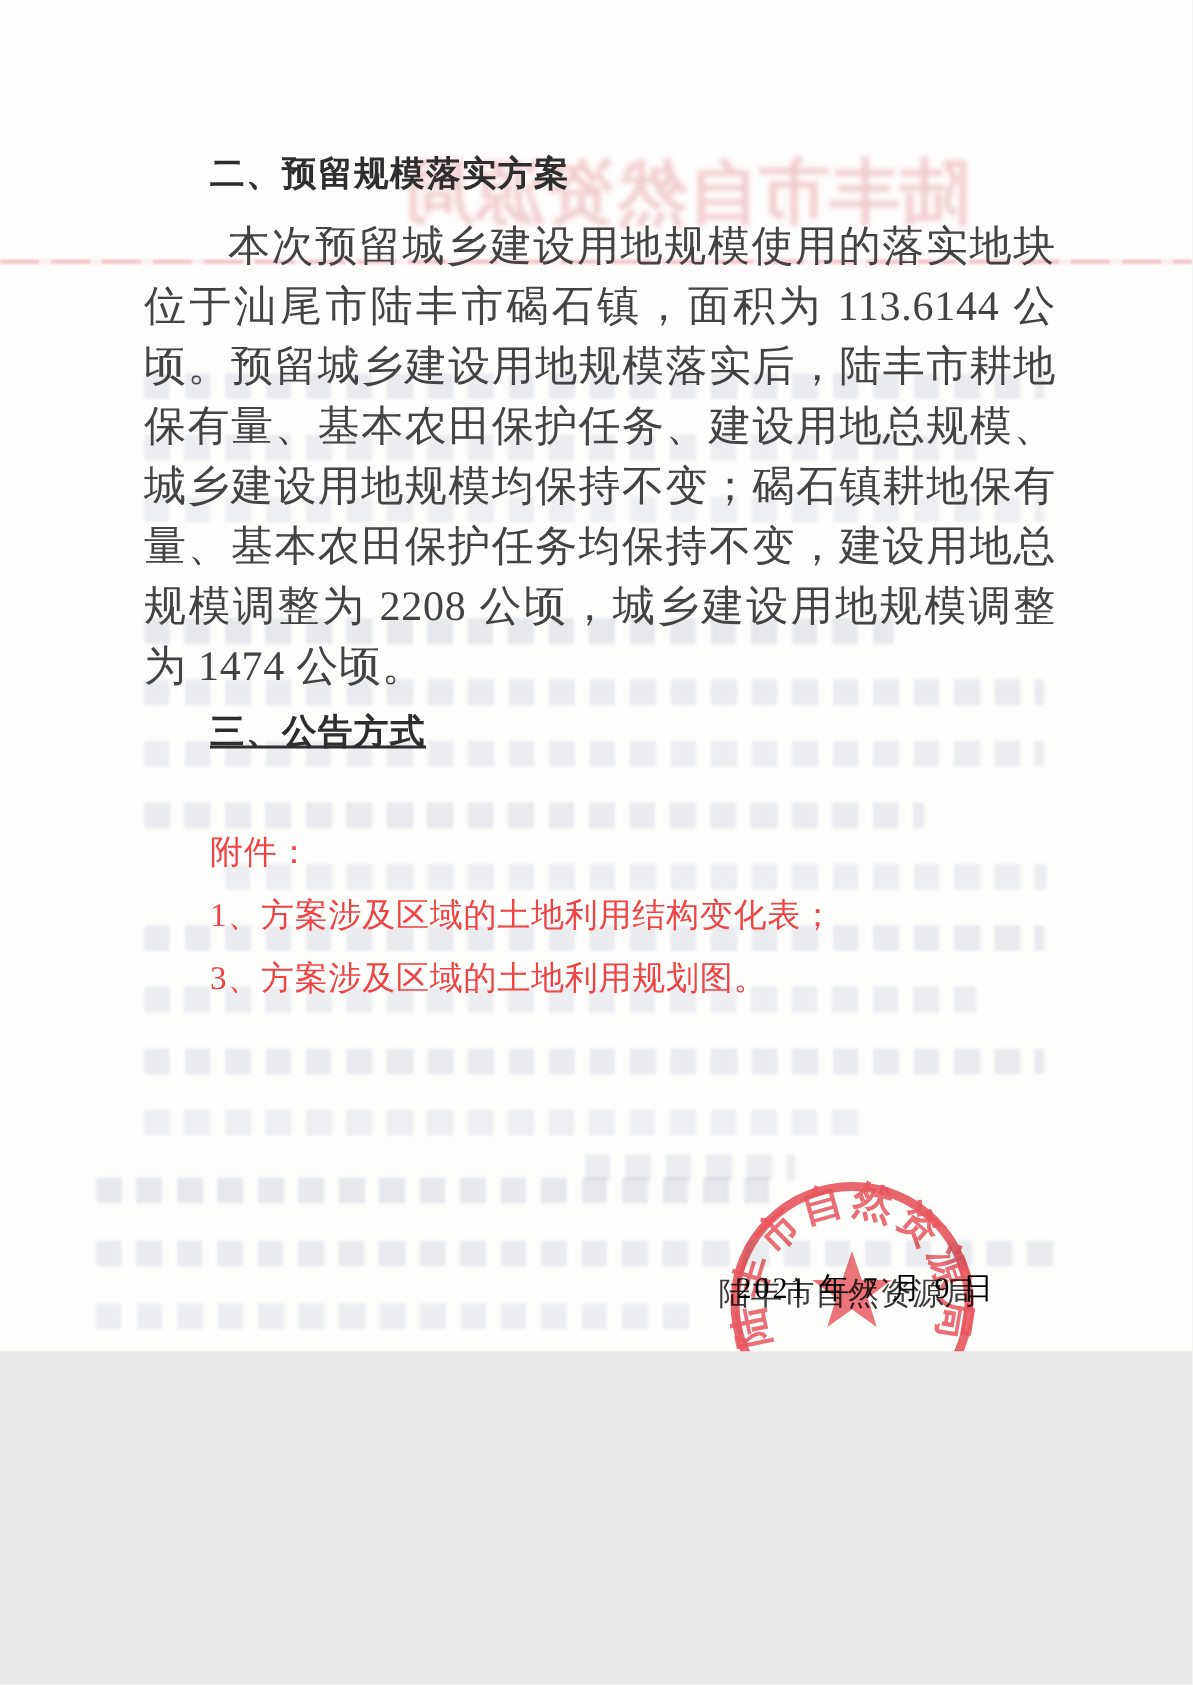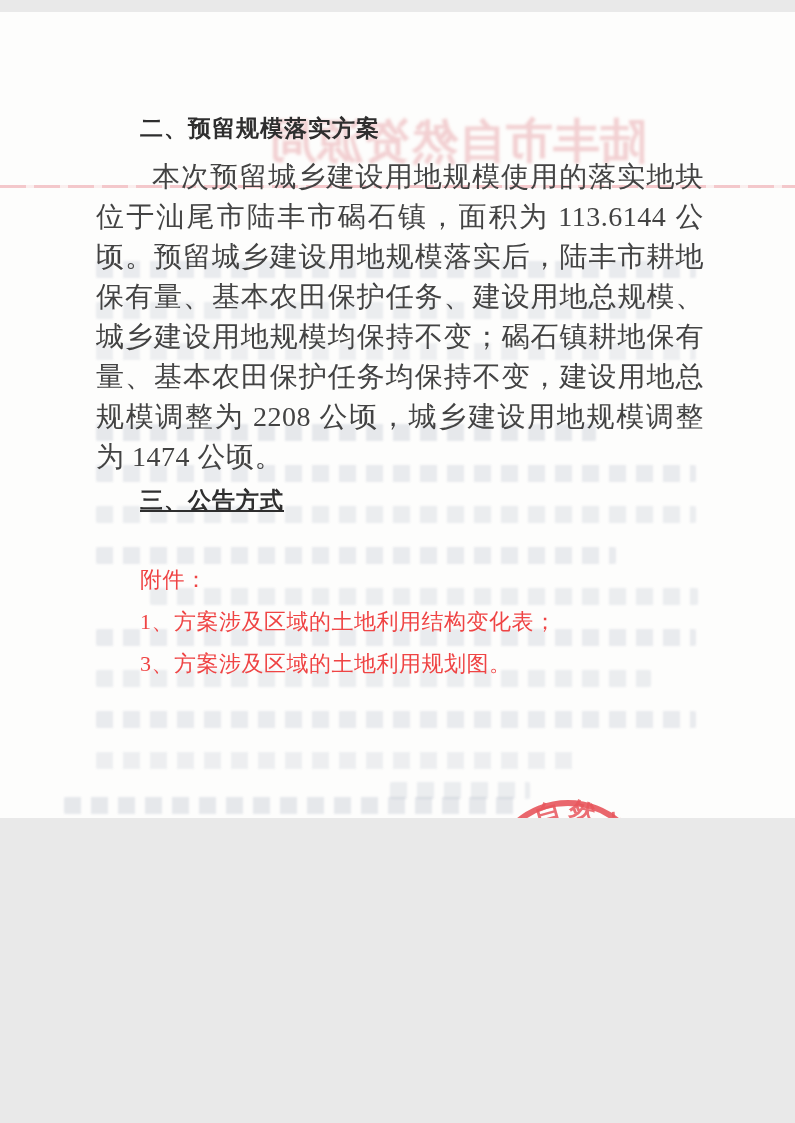--- a/index.html
+++ b/index.html
@@ -1,19 +1,19 @@
 <!DOCTYPE html>
 <html><head>
 <meta charset="utf-8">
 <style>
   html,body{margin:0;padding:0;background:#e9e9e9;}
   .page{
     position:relative;
-    width:795px;height:806px;
-    margin:12px auto;
+    width:795px;height:901px;
+    margin:0 auto;
     background:#fdfdfc;
     overflow:hidden;
     font-family:"Liberation Serif","DejaVu Serif",serif;
     color:#3d3d3d;
   }
   
   .bleed-title{
     position:absolute;left:62px;top:104px;width:584px;
     display:flex;justify-content:space-between;
     transform:scaleX(-1);

